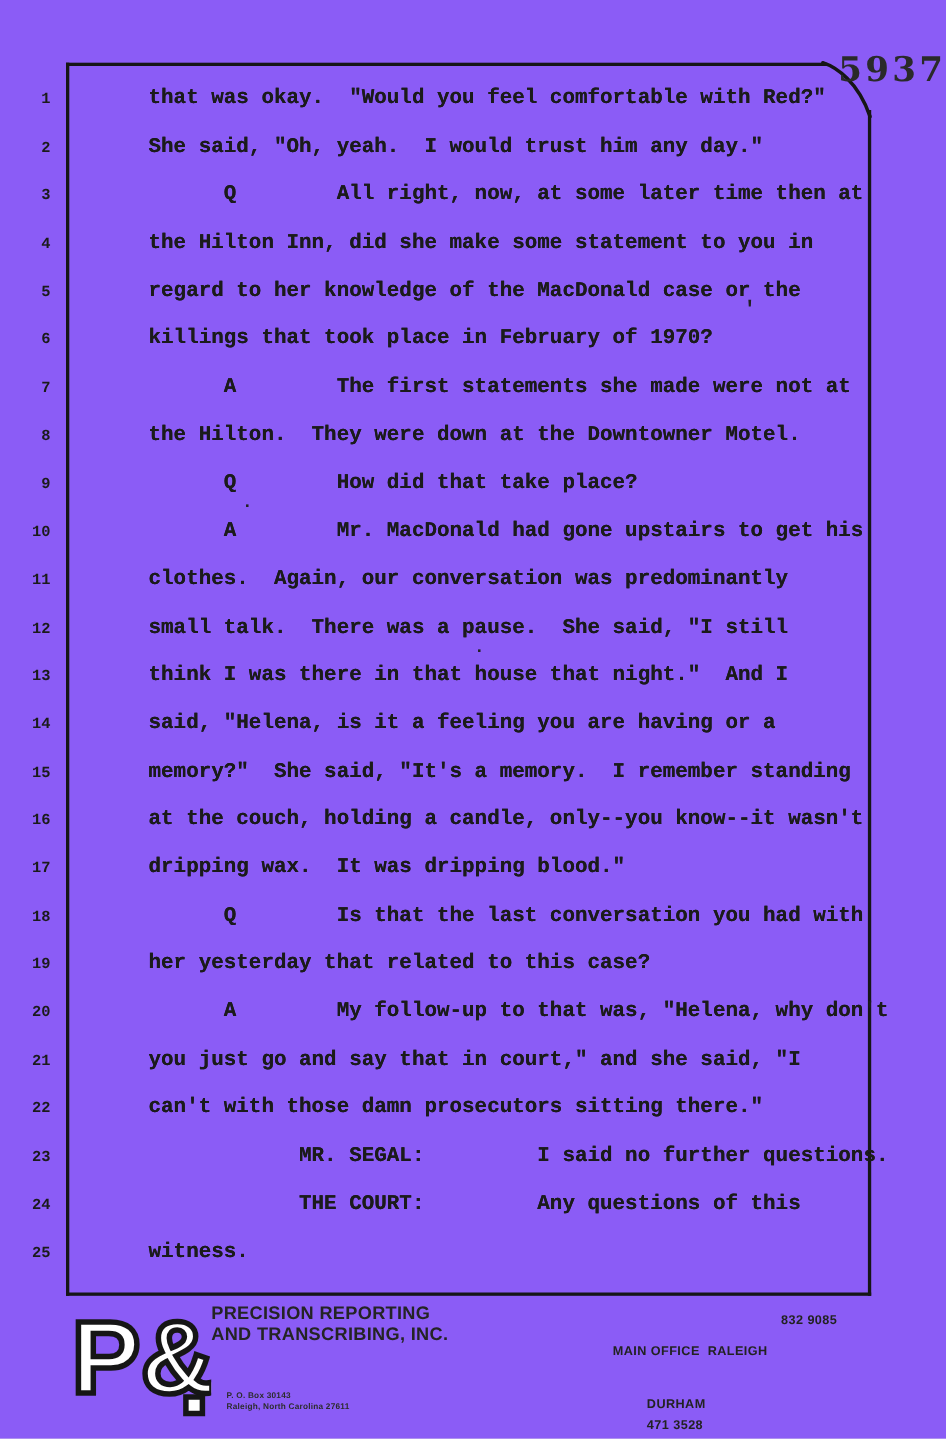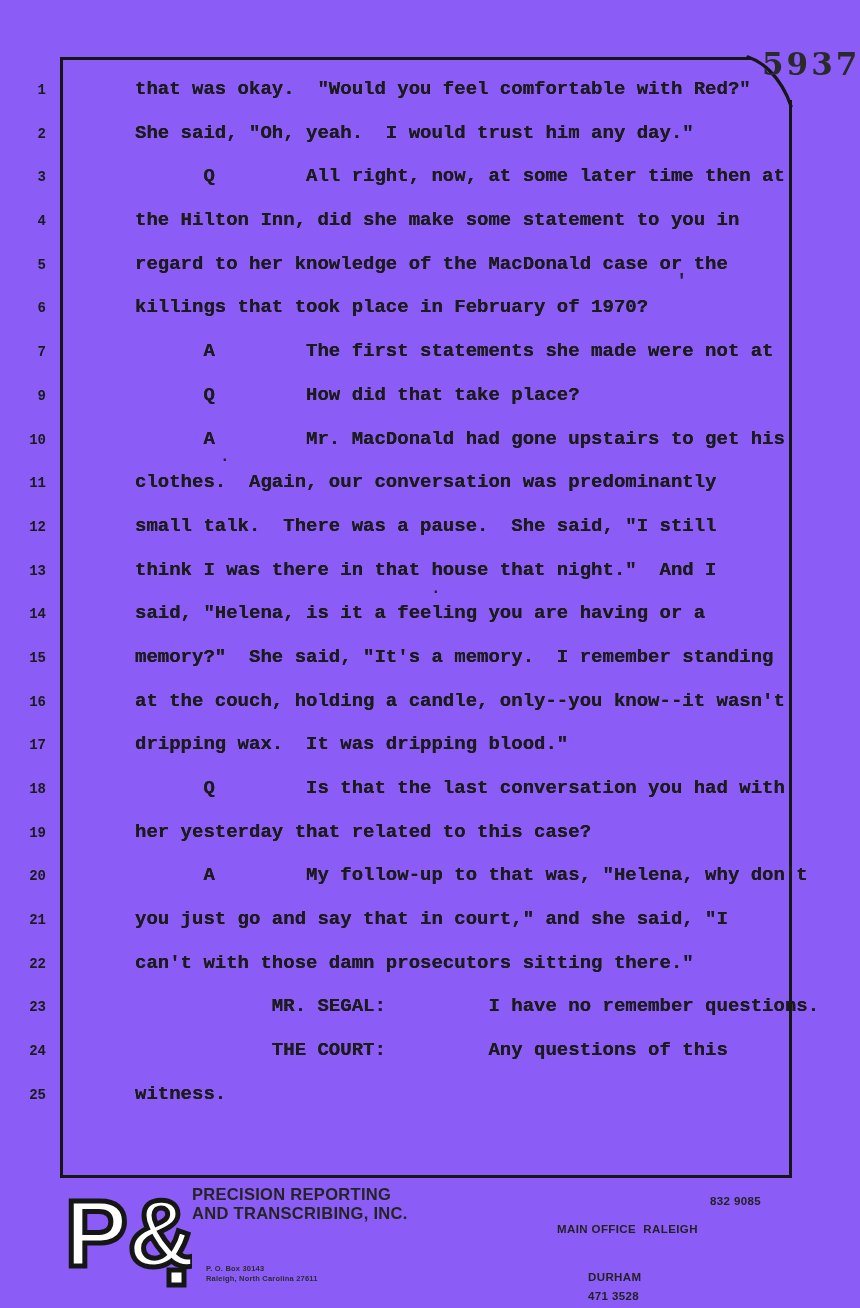--- a/index.html
+++ b/index.html
@@ -108,20 +108,23 @@
   </div>
 
   <div class="t-row">
     <span class="t-num">6</span><span class="t-txt">killings that took place in February of 1970?</span>
   </div>
 
   <div class="t-row">
     <span class="t-num">7</span><span class="t-txt">      A        The first statements she made were not at</span>
   </div>
 
+  <div class="t-row">
+    <span class="t-num">8</span><span class="t-txt">the Hilton.  They were down at the Downtowner Motel.</span>
+  </div>
 
   <div class="t-row">
     <span class="t-num">9</span><span class="t-txt">      Q        How did that take place?</span>
   </div>
 
   <div class="t-row">
     <span class="t-num">10</span><span class="t-txt">      A        Mr. MacDonald had gone upstairs to get his</span>
   </div>
 
   <div class="t-row">
@@ -166,21 +169,21 @@
 
   <div class="t-row">
     <span class="t-num">21</span><span class="t-txt">you just go and say that in court," and she said, "I</span>
   </div>
 
   <div class="t-row">
     <span class="t-num">22</span><span class="t-txt">can't with those damn prosecutors sitting there."</span>
   </div>
 
   <div class="t-row">
-    <span class="t-num">23</span><span class="t-txt">            MR. SEGAL:         I have no remember questions.</span>
+    <span class="t-num">23</span><span class="t-txt">            MR. SEGAL:         I said no further questions.</span>
   </div>
 
   <div class="t-row">
     <span class="t-num">24</span><span class="t-txt">            THE COURT:         Any questions of this</span>
   </div>
 
   <div class="t-row">
     <span class="t-num">25</span><span class="t-txt">witness.</span>
   </div>
 </div>

